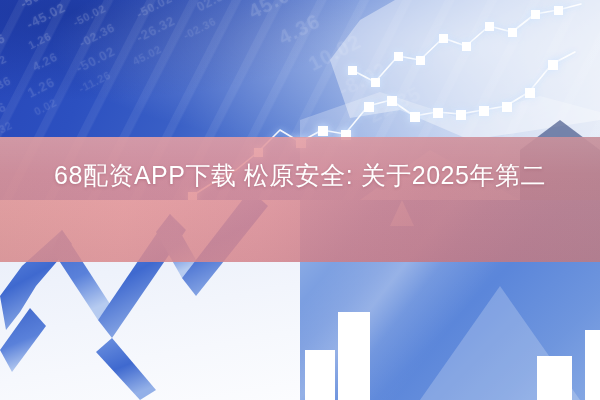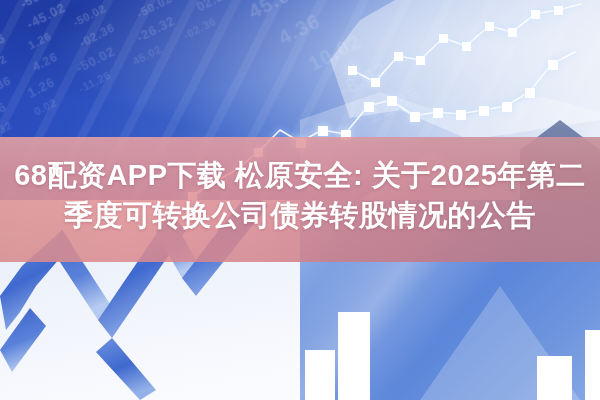--- a/index.html
+++ b/index.html
@@ -145,22 +145,22 @@
         rgba(120,60,80,.10) 100%);
   }
 
   
   #title {
     position: absolute;
     left: 0; right: 0;
     top: 155px;
     text-align: center;
     color: #ffffff;
-    font-weight: 700;
-    font-size: 29px;
+    font-weight: 400;
+    font-size: 25px;
     line-height: 40px;
     letter-spacing: .5px;
     text-shadow: 0 1px 3px rgba(120,50,70,.30);
     padding: 0 8px;
   }
   #title .tline { display: block; white-space: nowrap; }
 
   .barcol { fill: #ffffff; }
 </style>
 </head>
@@ -262,16 +262,15 @@
     <rect class="barcol" x="48" y="112" width="32" height="88"></rect>
     <rect class="barcol" x="247" y="156" width="35" height="44"></rect>
     <rect class="barcol" x="295" y="130" width="25" height="70"></rect>
   </svg>
 
   <div id="band"></div>
   <div id="band-tint"></div>
 
   <div id="title">
     <span class="tline">68配资APP下载 松原安全: 关于2025年第二</span>
-    <span class="tline">季度可转换公司债券转股情况的公告</span>
   </div>
 
 </div>
 
 </body></html>

